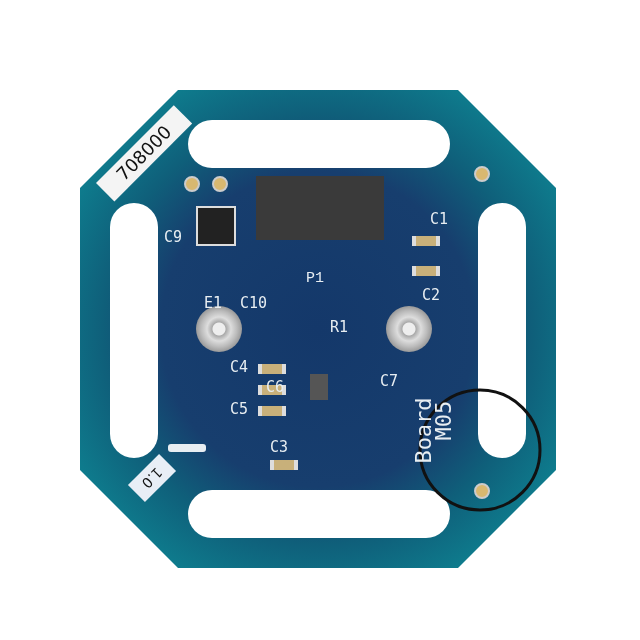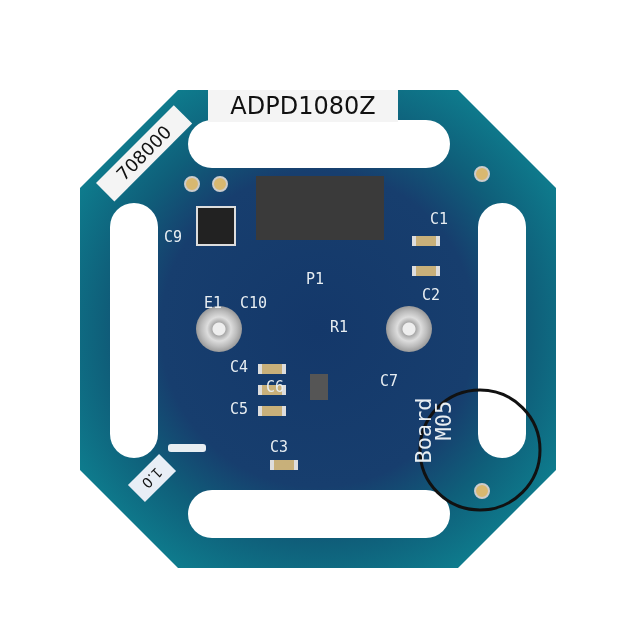--- a/index.html
+++ b/index.html
@@ -26,21 +26,20 @@
     </defs>
     <polygon points="100,2 380,2 478,100 478,382 380,480 100,480 2,382 2,100" fill="url(#g)"></polygon>
     <rect x="110" y="32" width="262" height="48" rx="24" fill="#fff"></rect>
     <rect x="110" y="402" width="262" height="48" rx="24" fill="#fff"></rect>
     <rect x="32" y="115" width="48" height="255" rx="24" fill="#fff"></rect>
     <rect x="400" y="115" width="48" height="255" rx="24" fill="#fff"></rect>
     <circle cx="402" cy="362" r="60" fill="none" stroke="#111" stroke-width="3"></circle>
     <rect x="90" y="356" width="38" height="8" rx="3" fill="#e8eef2"></rect>
   </svg>
 
-  <div class="label-sticker" style="left:130px; top:2px; width:190px; height:32px; line-height:32px; font-size:24px;">ADPD1080Z</div>
   <div class="label-sticker" style="left:2px; top:38px; width:110px; height:26px; line-height:26px; font-size:18px; transform:rotate(-45deg); transform-origin:left top; top:95px; left:18px;">708000</div>
   <div class="label-sticker" style="left:52px; top:378px; width:44px; height:24px; line-height:24px; font-size:14px; transform:rotate(135deg); background:#e8eef6;">1.0</div>
 
   <div style="position:absolute; left:178px; top:88px; width:128px; height:64px; background:#3a3a3a;">
   </div>
   <div style="position:absolute; left:118px; top:118px; width:36px; height:36px; background:#222; border:2px solid #ddd;"></div>
   <div style="position:absolute; left:232px; top:286px; width:18px; height:26px; background:#555;"></div>
 
   <div class="standoff" style="left:118px; top:218px;"></div>
   <div class="standoff" style="left:308px; top:218px;"></div>
@@ -53,21 +52,21 @@
   <div class="cap" style="left:334px; top:148px;"></div>
   <div class="cap" style="left:334px; top:178px;"></div>
   <div class="cap" style="left:180px; top:276px;"></div>
   <div class="cap" style="left:180px; top:297px;"></div>
   <div class="cap" style="left:180px; top:318px;"></div>
   <div class="cap" style="left:192px; top:372px;"></div>
 
   <span class="silk" style="left:86px; top:140px;">C9</span>
   <span class="silk" style="left:96px; top:206px;margin-left:30px;">E1</span>
   <span class="silk" style="left:162px; top:206px;">C10</span>
-  <span class="silk" style="left:228px; top:182px;">P1</span>
+  <span class="silk" style="left:228px; top:182px;font-family:Liberation Mono, monospace;">P1</span>
   <span class="silk" style="left:352px; top:122px;">C1</span>
   <span class="silk" style="left:344px; top:198px;">C2</span>
   <span class="silk" style="left:252px; top:230px;">R1</span>
   <span class="silk" style="left:152px; top:270px;">C4</span>
   <span class="silk" style="left:152px; top:290px;margin-left:36px;">C6</span>
   <span class="silk" style="left:152px; top:312px;">C5</span>
   <span class="silk" style="left:302px; top:284px;text-align:right;">C7</span>
   <span class="silk" style="left:192px; top:350px;">C3</span>
   <span class="silk" style="left:312px; top:330px; font-size:22px; transform:rotate(-90deg);">Board</span>
   <span class="silk" style="left:346px; top:320px; font-size:22px; transform:rotate(-90deg);">M05</span>

